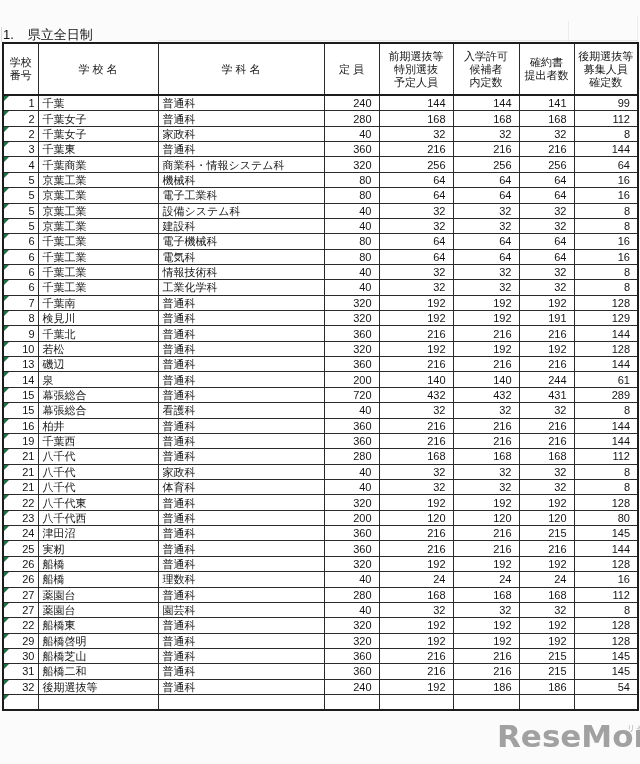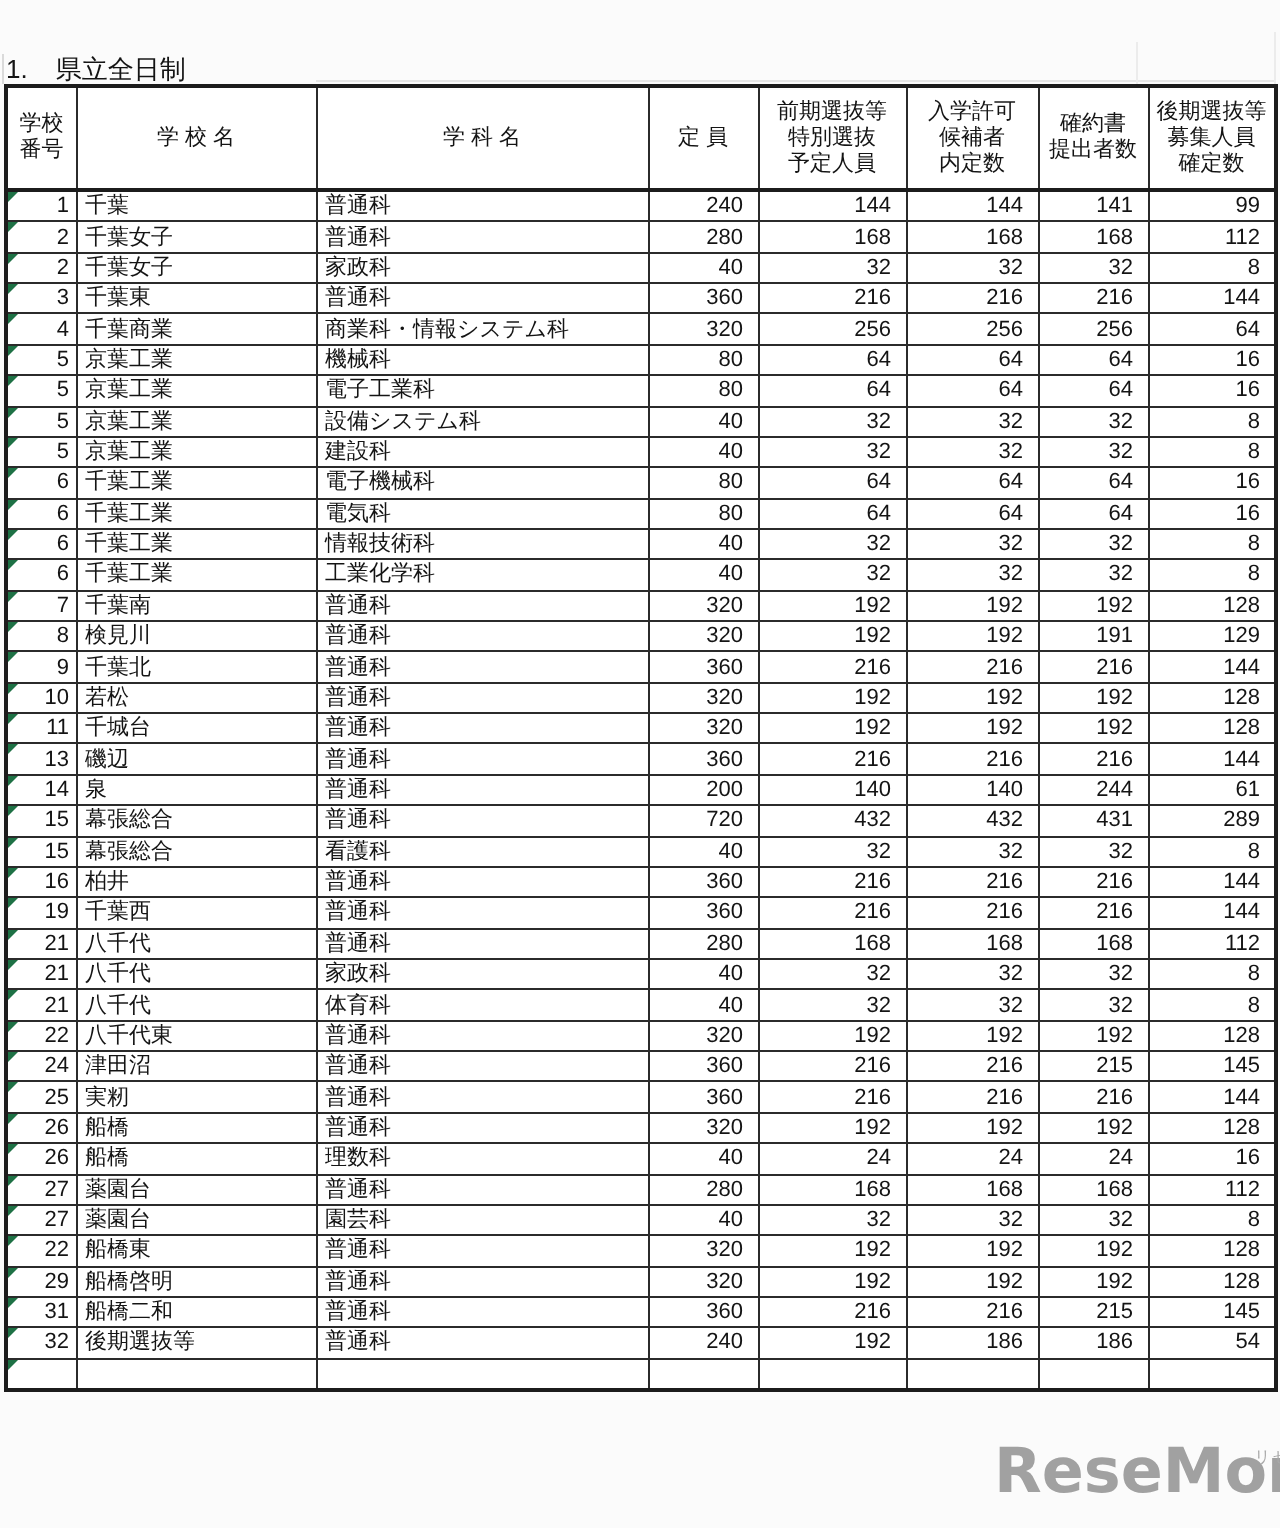--- a/index.html
+++ b/index.html
@@ -287,30 +287,20 @@
     <td class="c-no"><span class="tri"></span><span class="no-val">10</span></td>
     <td class="c-name">若松</td>
     <td class="c-dept">普通科</td>
     <td class="c-num">320</td>
     <td class="c-num">192</td>
     <td class="c-num">192</td>
     <td class="c-num">192</td>
     <td class="c-num">128</td>
   </tr>
         <tr>
-    <td class="c-no"><span class="tri"></span><span class="no-val">11</span></td>
-    <td class="c-name">千城台</td>
-    <td class="c-dept">普通科</td>
-    <td class="c-num">320</td>
-    <td class="c-num">192</td>
-    <td class="c-num">192</td>
-    <td class="c-num">192</td>
-    <td class="c-num">128</td>
-  </tr>
-        <tr>
     <td class="c-no"><span class="tri"></span><span class="no-val">13</span></td>
     <td class="c-name">磯辺</td>
     <td class="c-dept">普通科</td>
     <td class="c-num">360</td>
     <td class="c-num">216</td>
     <td class="c-num">216</td>
     <td class="c-num">216</td>
     <td class="c-num">144</td>
   </tr>
         <tr>
@@ -397,20 +387,30 @@
     <td class="c-no"><span class="tri"></span><span class="no-val">22</span></td>
     <td class="c-name">八千代東</td>
     <td class="c-dept">普通科</td>
     <td class="c-num">320</td>
     <td class="c-num">192</td>
     <td class="c-num">192</td>
     <td class="c-num">192</td>
     <td class="c-num">128</td>
   </tr>
         <tr>
+    <td class="c-no"><span class="tri"></span><span class="no-val">23</span></td>
+    <td class="c-name">八千代西</td>
+    <td class="c-dept">普通科</td>
+    <td class="c-num">200</td>
+    <td class="c-num">120</td>
+    <td class="c-num">120</td>
+    <td class="c-num">120</td>
+    <td class="c-num">80</td>
+  </tr>
+        <tr>
     <td class="c-no"><span class="tri"></span><span class="no-val">24</span></td>
     <td class="c-name">津田沼</td>
     <td class="c-dept">普通科</td>
     <td class="c-num">360</td>
     <td class="c-num">216</td>
     <td class="c-num">216</td>
     <td class="c-num">215</td>
     <td class="c-num">145</td>
   </tr>
         <tr>
@@ -475,20 +475,30 @@
   </tr>
         <tr>
     <td class="c-no"><span class="tri"></span><span class="no-val">29</span></td>
     <td class="c-name">船橋啓明</td>
     <td class="c-dept">普通科</td>
     <td class="c-num">320</td>
     <td class="c-num">192</td>
     <td class="c-num">192</td>
     <td class="c-num">192</td>
     <td class="c-num">128</td>
+  </tr>
+        <tr>
+    <td class="c-no"><span class="tri"></span><span class="no-val">30</span></td>
+    <td class="c-name">船橋芝山</td>
+    <td class="c-dept">普通科</td>
+    <td class="c-num">360</td>
+    <td class="c-num">216</td>
+    <td class="c-num">216</td>
+    <td class="c-num">215</td>
+    <td class="c-num">145</td>
   </tr>
         <tr>
     <td class="c-no"><span class="tri"></span><span class="no-val">31</span></td>
     <td class="c-name">船橋二和</td>
     <td class="c-dept">普通科</td>
     <td class="c-num">360</td>
     <td class="c-num">216</td>
     <td class="c-num">216</td>
     <td class="c-num">215</td>
     <td class="c-num">145</td>

